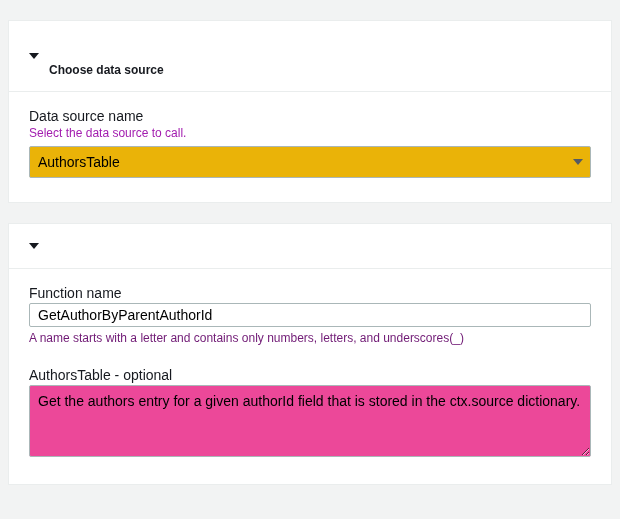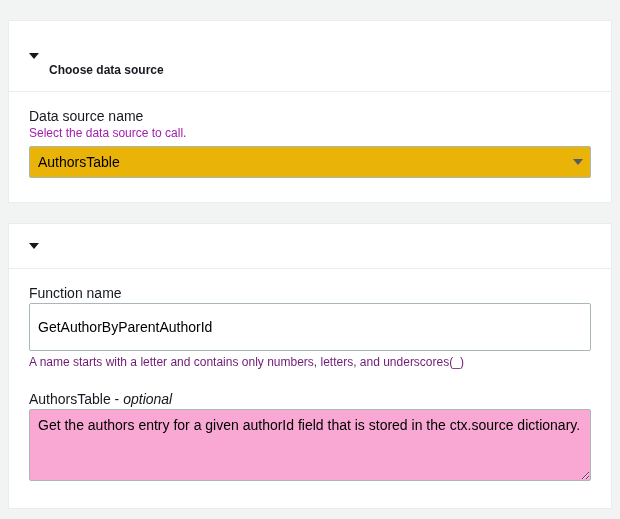--- a/index.html
+++ b/index.html
@@ -67,47 +67,46 @@
   }
   .select-caret {
     position: absolute;
     right: 8px;
     top: 50%;
     transform: translateY(-50%);
     pointer-events: none;
   }
   .text-input {
     width: 100%;
-    height: 48px;
+    height: 24px;
     padding: 4px 8px;
     font-size: 14px;
     border: 1px solid #aab7b8;
     border-radius: 2px;
     background: #fff;
   }
   .field-below-hint {
     font-size: 12px;
     color: #701a75;
     margin-top: 4px;
   }
   .field-group + .field-group { margin-top: 22px; }
   .desc-label .optional {
-    font-style: italic;
     font-weight: 400;
   }
   .desc-label .dash { font-style: normal; }
   textarea.text-area {
     width: 100%;
     min-height: 72px;
     padding: 6px 8px;
     font-size: 14px;
     line-height: 1.4;
     border: 1px solid #aab7b8;
     border-radius: 2px;
-    background: #f9a8d4;
+    background: #ec4899;
     resize: both;
     font-family: inherit;
   }
   .page-wrap {
     padding: 20px 8px 20px 8px;
   }
 </style>
 </head>
 <body>
 

